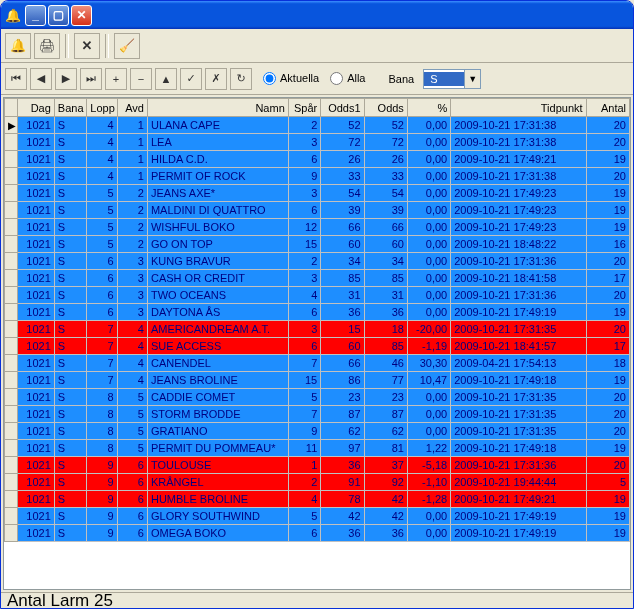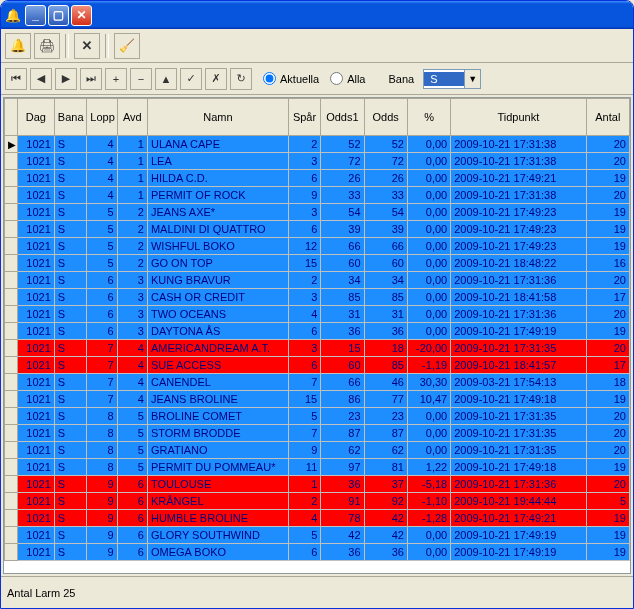--- a/index.html
+++ b/index.html
@@ -11,35 +11,35 @@
 .titlebar .winbtns { display: flex; gap: 2px; }
 .winbtn { width: 21px; height: 21px; border-radius: 3px; border: 1px solid #fff; display:flex; align-items:center; justify-content:center; font-family: Arial; font-weight:bold; font-size:12px; color:white;}
 .winbtn.min, .winbtn.max { background: linear-gradient(to bottom,#7ba4e3,#2b59b8); }
 .winbtn.close { background: linear-gradient(to bottom,#f08f7b,#d53019); }
 .toolbar1, .toolbar2 { background: #ece9d8; border-bottom: 1px solid #aca899; display:flex; align-items:center; padding:3px 4px; gap:3px; }
 .toolbar1 { height:34px; }
 .toolbar2 { height:32px; }
 .tbtn { width:26px; height:26px; border:1px solid #aca899; background:#ece9d8; display:flex; align-items:center; justify-content:center; font-size:13px; color:#333;}
 .tbtn.small { width:22px; height:22px; font-size:11px;}
 .tsep { width:4px; height:24px; border-left:1px solid #aca899; border-right:1px solid #fff; margin:0 2px;}
-.radio { display:flex; align-items:center; gap:4px; margin-left:8px; font-size:11px;}
+.radio { display:flex; gap:4px; margin-left:8px; font-size:11px;}
 .radio input { margin:0;}
 .tlabel { margin-left:20px; font-size:11px;}
 .combo { display:inline-flex; align-items:center; border:1px solid #7f9db9; background:#fff; height:20px; margin-left:6px;}
 .combo .cval { background:#316ac5; color:#fff; padding:1px 6px; min-width:40px; font-size:11px;}
 .combo .carrow { width:16px; height:18px; background:#ece9d8; border-left:1px solid #7f9db9; display:flex; align-items:center; justify-content:center; font-size:9px;}
 .grid-wrap { flex:1; overflow:auto; background:#fff; border:1px solid #919b9c; margin:2px;}
 table { border-collapse:collapse; width:100%; table-layout:fixed;}
-th { background:#ece9d8; border:1px solid #aca899; font-weight:normal; font-size:11px; padding:12px 3px; text-align:center; height:18px; position:sticky; top:0;}
+th { background:#ece9d8; border:1px solid #aca899; font-weight:normal; font-size:11px; padding:2px 3px; text-align:right; height:18px; position:sticky; top:0;}
 td { border-right:1px solid #c0c0c0; border-bottom:1px solid #c0c0c0; padding:1px 3px; font-size:11px; height:17px; color:#000080; white-space:nowrap; overflow:hidden;}
 tr.blue td { background:#1e8eff; }
 tr.red td { background:#ff0000; }
 td.r { text-align:right; }
 .rowhead { width:12px; background:#ece9d8 !important; border:1px solid #aca899; color:#000;}
-.statusbar { height:32px; border-top:1px solid #aca899; background:#ece9d8; padding:2px 6px; font-size:11px; display:flex; align-items:center;}
+.statusbar { height:16px; border-top:1px solid #aca899; background:#ece9d8; padding:2px 6px; font-size:17px; display:flex; align-items:center;}
 .pointer { font-size:10px; color:#000;}
 </style>
 </head>
 <body>
 
 <div class="window">
   <div class="titlebar">
     <span class="icon">🔔</span>
     <div class="winbtns">
       <div class="winbtn min">_</div>
@@ -316,21 +316,21 @@
             <td class="rowhead pointer"></td>
             <td class="r">1021</td>
             <td>S</td>
             <td class="r">7</td>
             <td class="r">4</td>
             <td>CANENDEL</td>
             <td class="r">7</td>
             <td class="r">66</td>
             <td class="r">46</td>
             <td class="r">30,30</td>
-            <td>2009-03-21 17:54:13</td>
+            <td>2009-04-21 17:54:13</td>
             <td class="r">18</td>
           </tr>
           <tr class="blue">
             <td class="rowhead pointer"></td>
             <td class="r">1021</td>
             <td>S</td>
             <td class="r">7</td>
             <td class="r">4</td>
             <td>JEANS BROLINE</td>
             <td class="r">15</td>
@@ -339,21 +339,21 @@
             <td class="r">10,47</td>
             <td>2009-10-21 17:49:18</td>
             <td class="r">19</td>
           </tr>
           <tr class="blue">
             <td class="rowhead pointer"></td>
             <td class="r">1021</td>
             <td>S</td>
             <td class="r">8</td>
             <td class="r">5</td>
-            <td>BROLINE COMET</td>
+            <td>CADDIE COMET</td>
             <td class="r">5</td>
             <td class="r">23</td>
             <td class="r">23</td>
             <td class="r">0,00</td>
             <td>2009-10-21 17:31:35</td>
             <td class="r">20</td>
           </tr>
           <tr class="blue">
             <td class="rowhead pointer"></td>
             <td class="r">1021</td>

